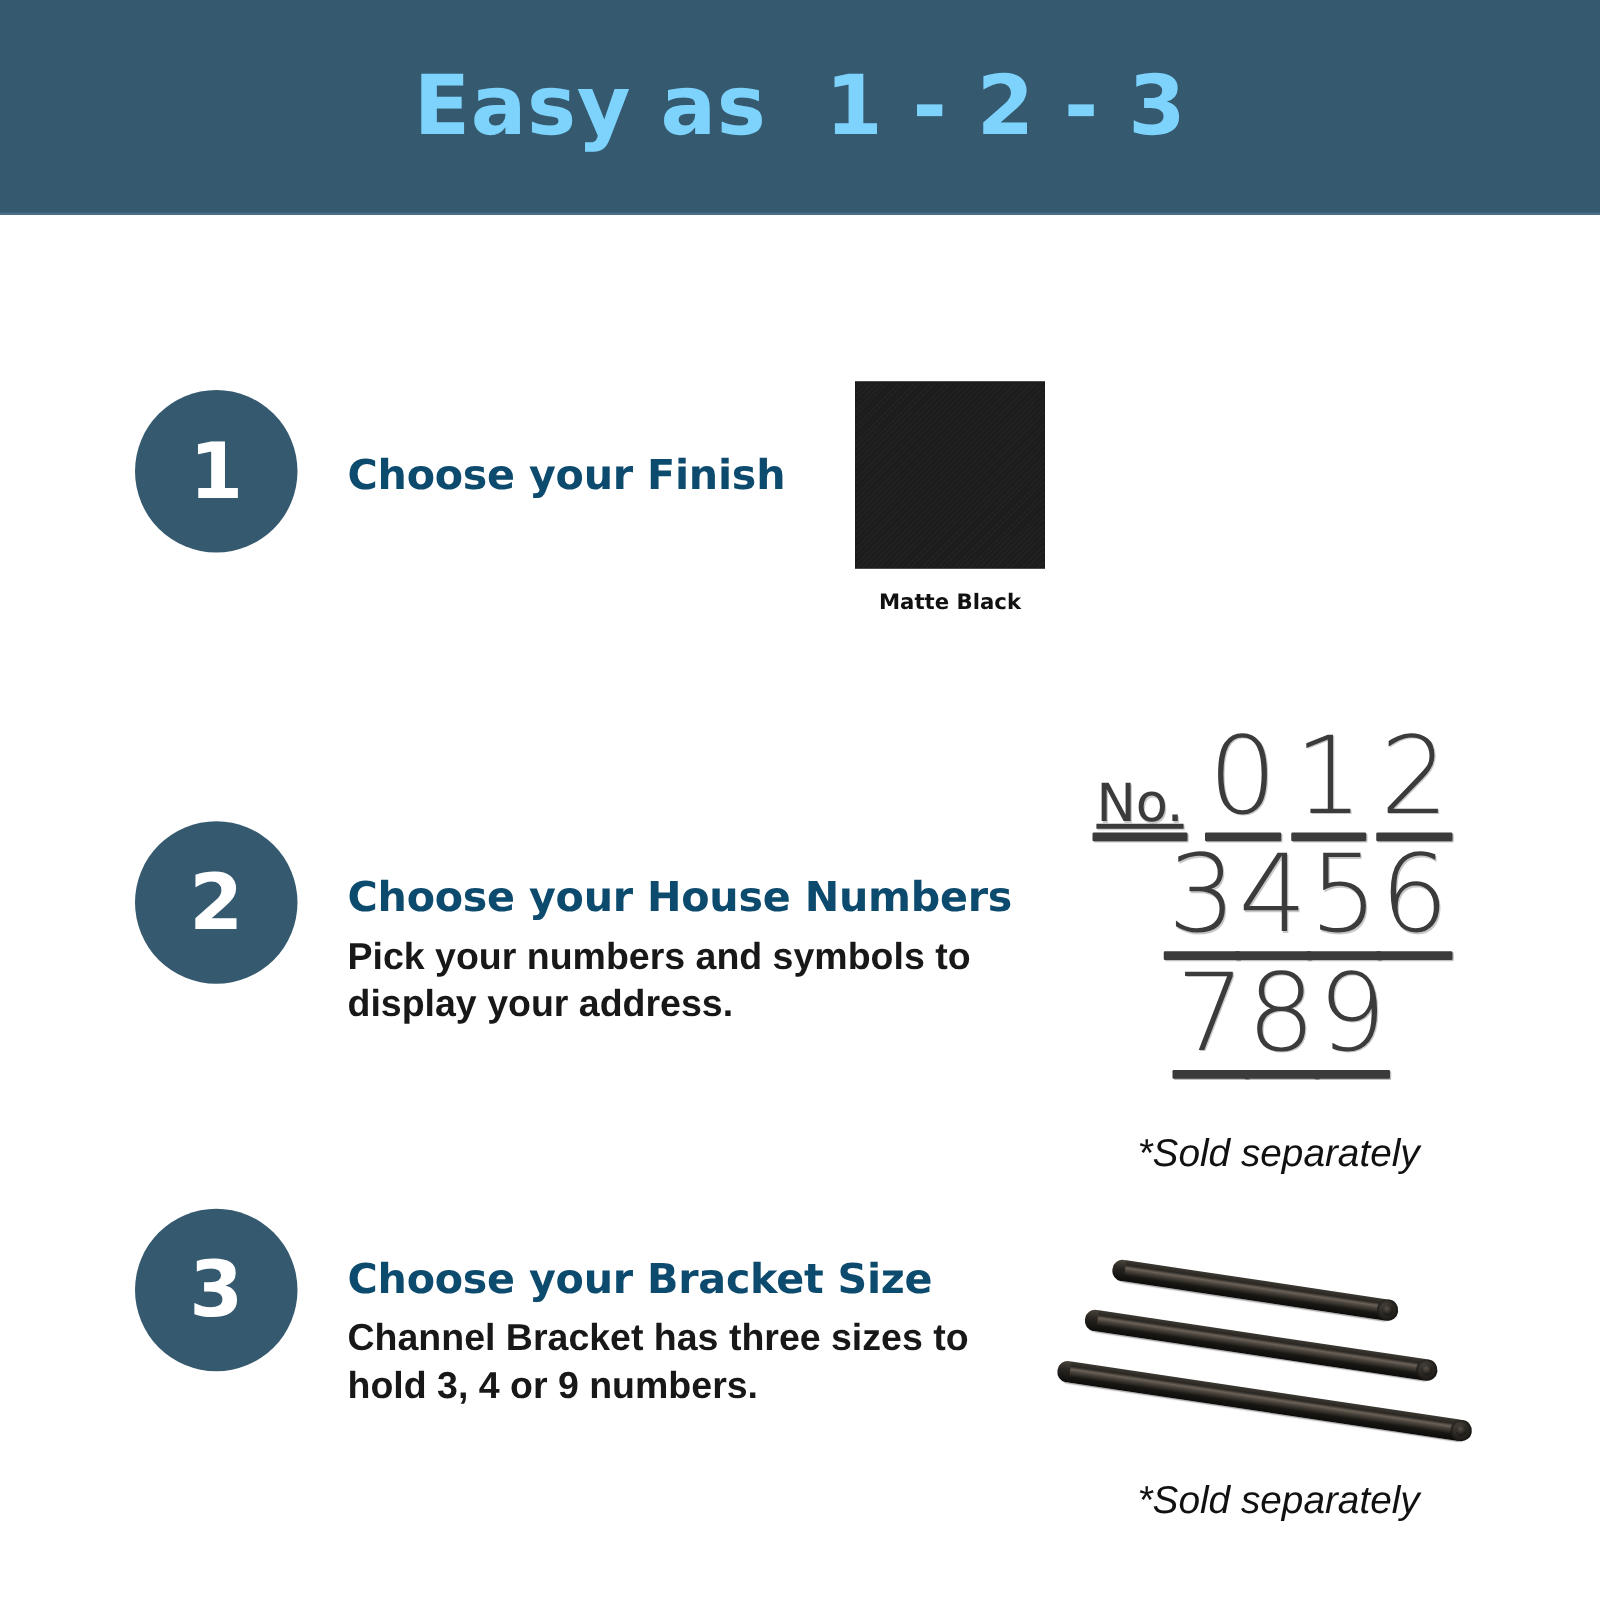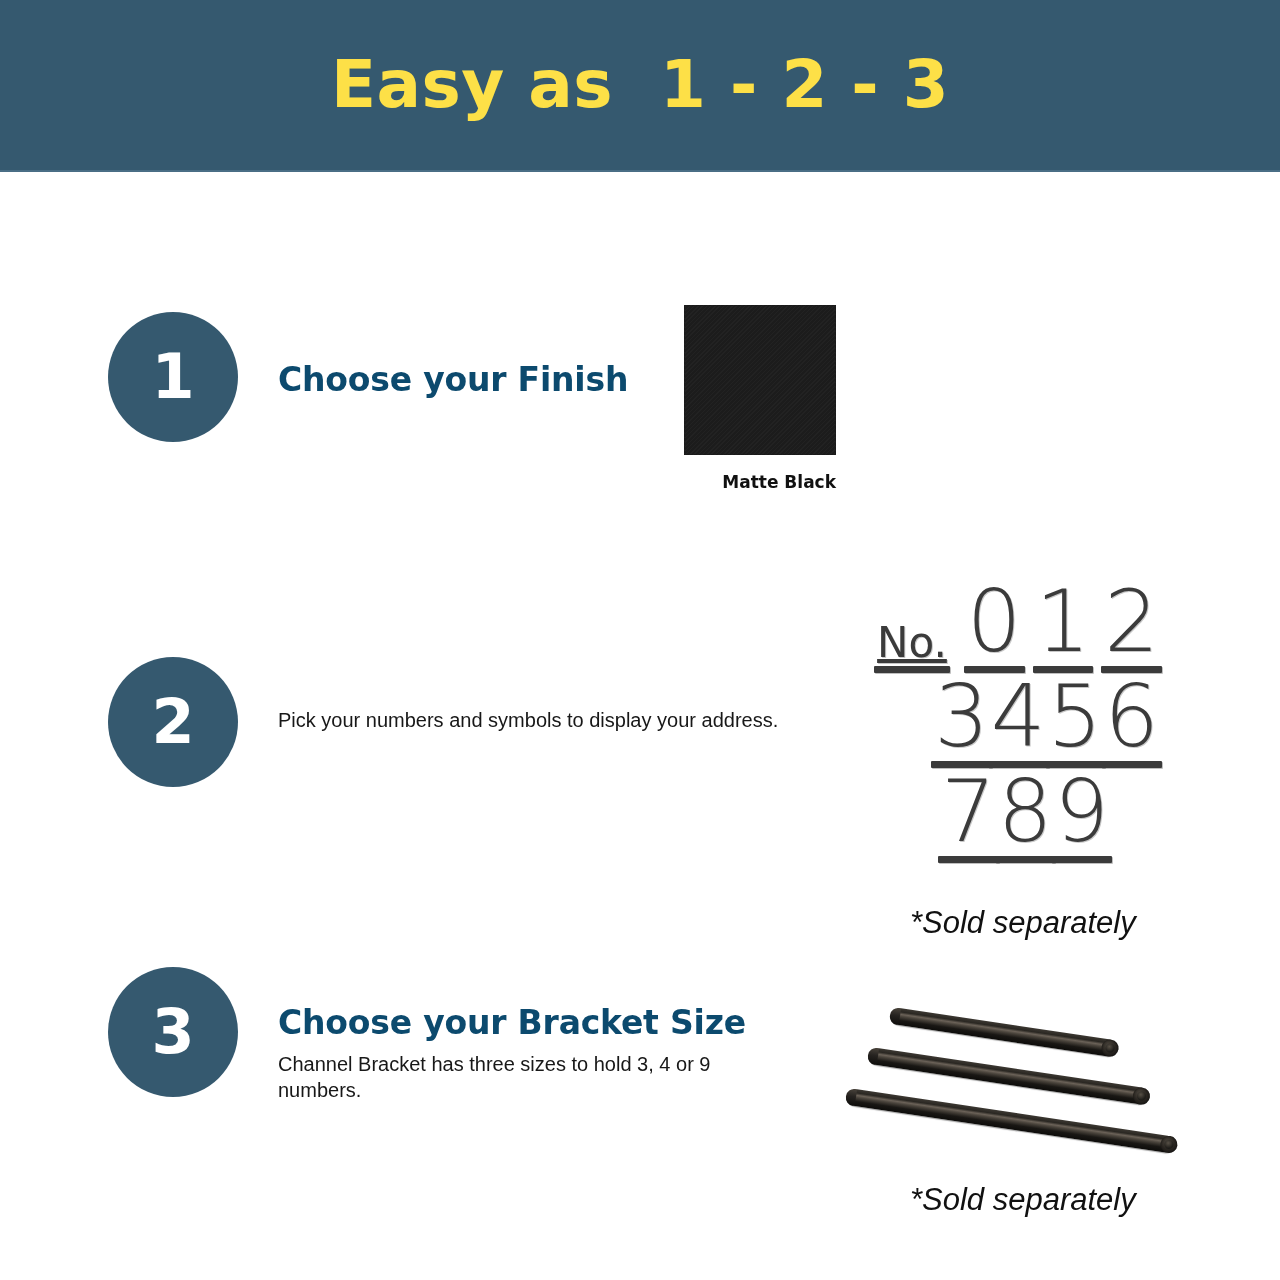--- a/index.html
+++ b/index.html
@@ -25,21 +25,21 @@
     left: 0; top: 0;
     width: 1280px;
     height: 172px;
     background: #35596F;
     border-bottom: 2px solid #4a6e85;
     display: flex;
     align-items: center;
     justify-content: center;
   }
   .header-title {
-    color: #fde047;
+    color: #7dd3fc;
     font-size: 66px;
     font-weight: 700;
     letter-spacing: 0.5px;
     white-space: pre;
     line-height: 1;
     text-align: right;
     font-family: "DejaVu Sans", sans-serif;
   }
 
   
@@ -71,40 +71,40 @@
   .step-heading {
     color: #0c4a6e;
     font-size: 33px;
     font-weight: 700;
     letter-spacing: -0.2px;
     white-space: nowrap;
     font-family: "DejaVu Sans", sans-serif;
   }
   .step-body {
     color: #181818;
-    font-size: 20px;
-    font-weight: 400;
+    font-size: 30px;
+    font-weight: 700;
     line-height: 1.28;
     margin-top: 10px;
     max-width: 520px;
   }
 
   
   .swatch-row {
     position: absolute;
     left: 684px;
     top: 305px;
     display: flex;
     gap: 23px;
   }
   .swatch-cell {
     width: 152px;
     display: flex;
     flex-direction: column;
-    align-items: flex-end;
+    align-items: center;
   }
   .swatch-chip {
     width: 152px;
     height: 150px;
     border: 1px solid rgba(0,0,0,0.10);
   }
   .swatch-chip.black {
     background:
       repeating-linear-gradient(135deg, rgba(255,255,255,0.022) 0px, rgba(255,255,255,0.022) 1px, rgba(0,0,0,0.03) 1px, rgba(0,0,0,0.03) 3px),
       #1d1d1d;
@@ -269,20 +269,21 @@
         <div class="swatch-chip black"></div>
         <div class="swatch-label">Matte Black</div>
       </div>
     </div>
   </div>
 
   <div class="step">
     <div class="step-circle" style="top:657px;">2</div>
 
     <div class="step-text" style="top:698px;">
+      <div class="step-heading">Choose your House Numbers</div>
       <div class="step-body">Pick your numbers and symbols to display your address.</div>
     </div>
 
     <div class="numbers-art">
       <div class="num-row row1">
         <span class="glyph numero"><span class="sup">No.</span></span>
         <span class="glyph">0</span>
         <span class="glyph">1</span>
         <span class="glyph">2</span>
       </div>

